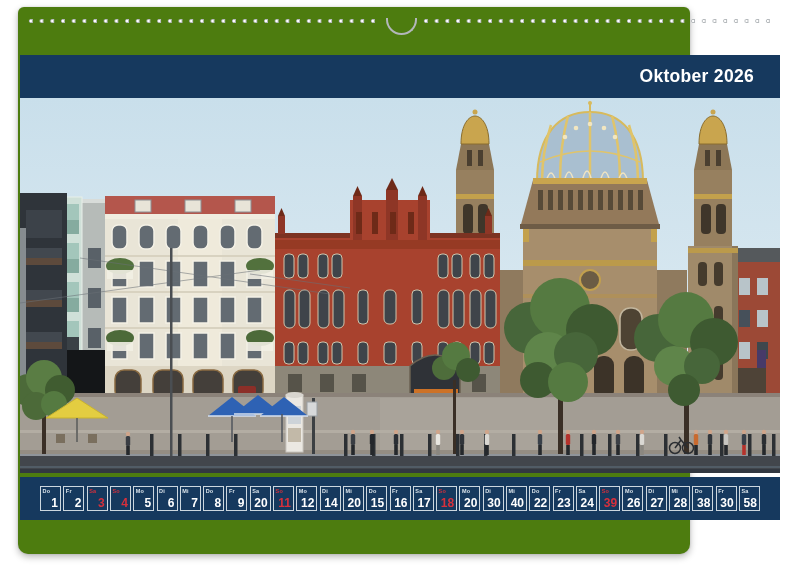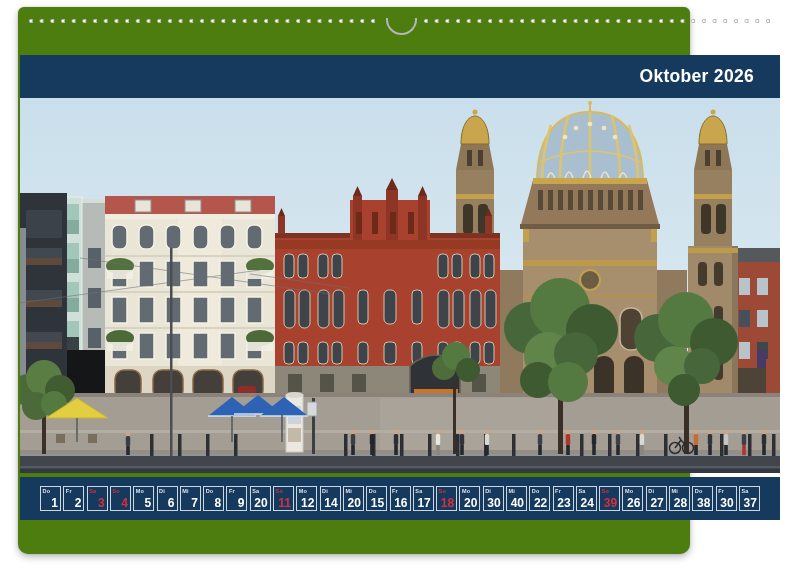--- a/index.html
+++ b/index.html
@@ -673,16 +673,16 @@
       <div class="cell">
         <span class="wd">Do</span>
         <span class="num">38</span>
       </div>
       <div class="cell">
         <span class="wd">Fr</span>
         <span class="num">30</span>
       </div>
       <div class="cell">
         <span class="wd">Sa</span>
-        <span class="num">37</span>
+        <span class="num">58</span>
       </div>
     </div>
 </div>
 
 </body></html>

